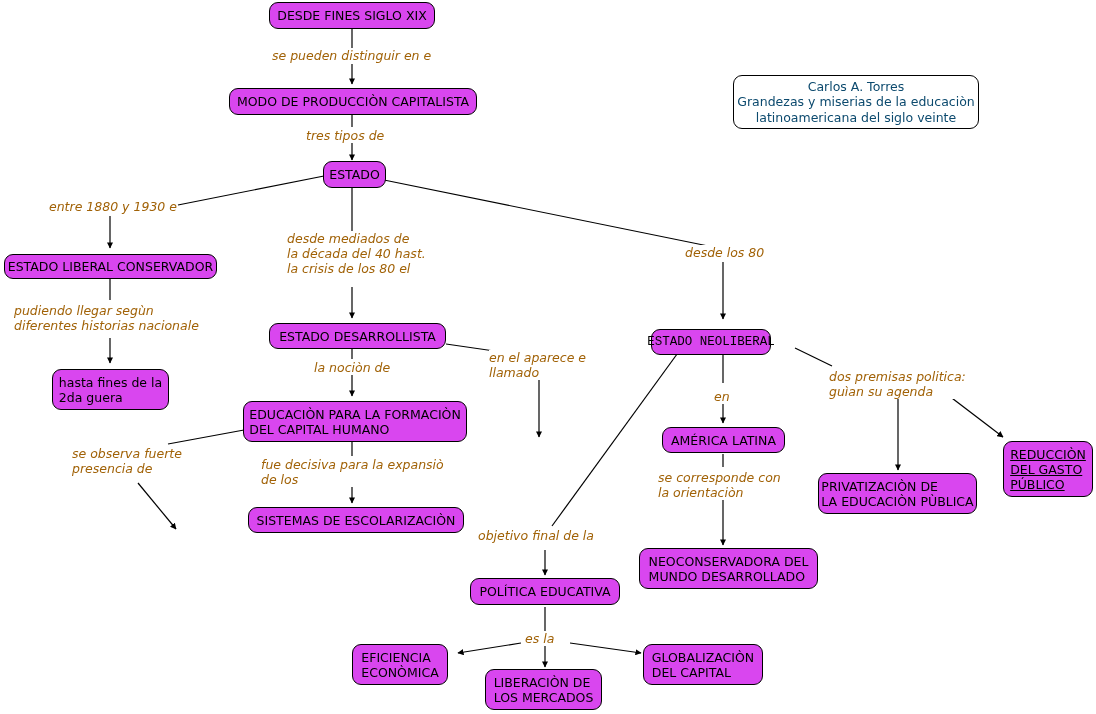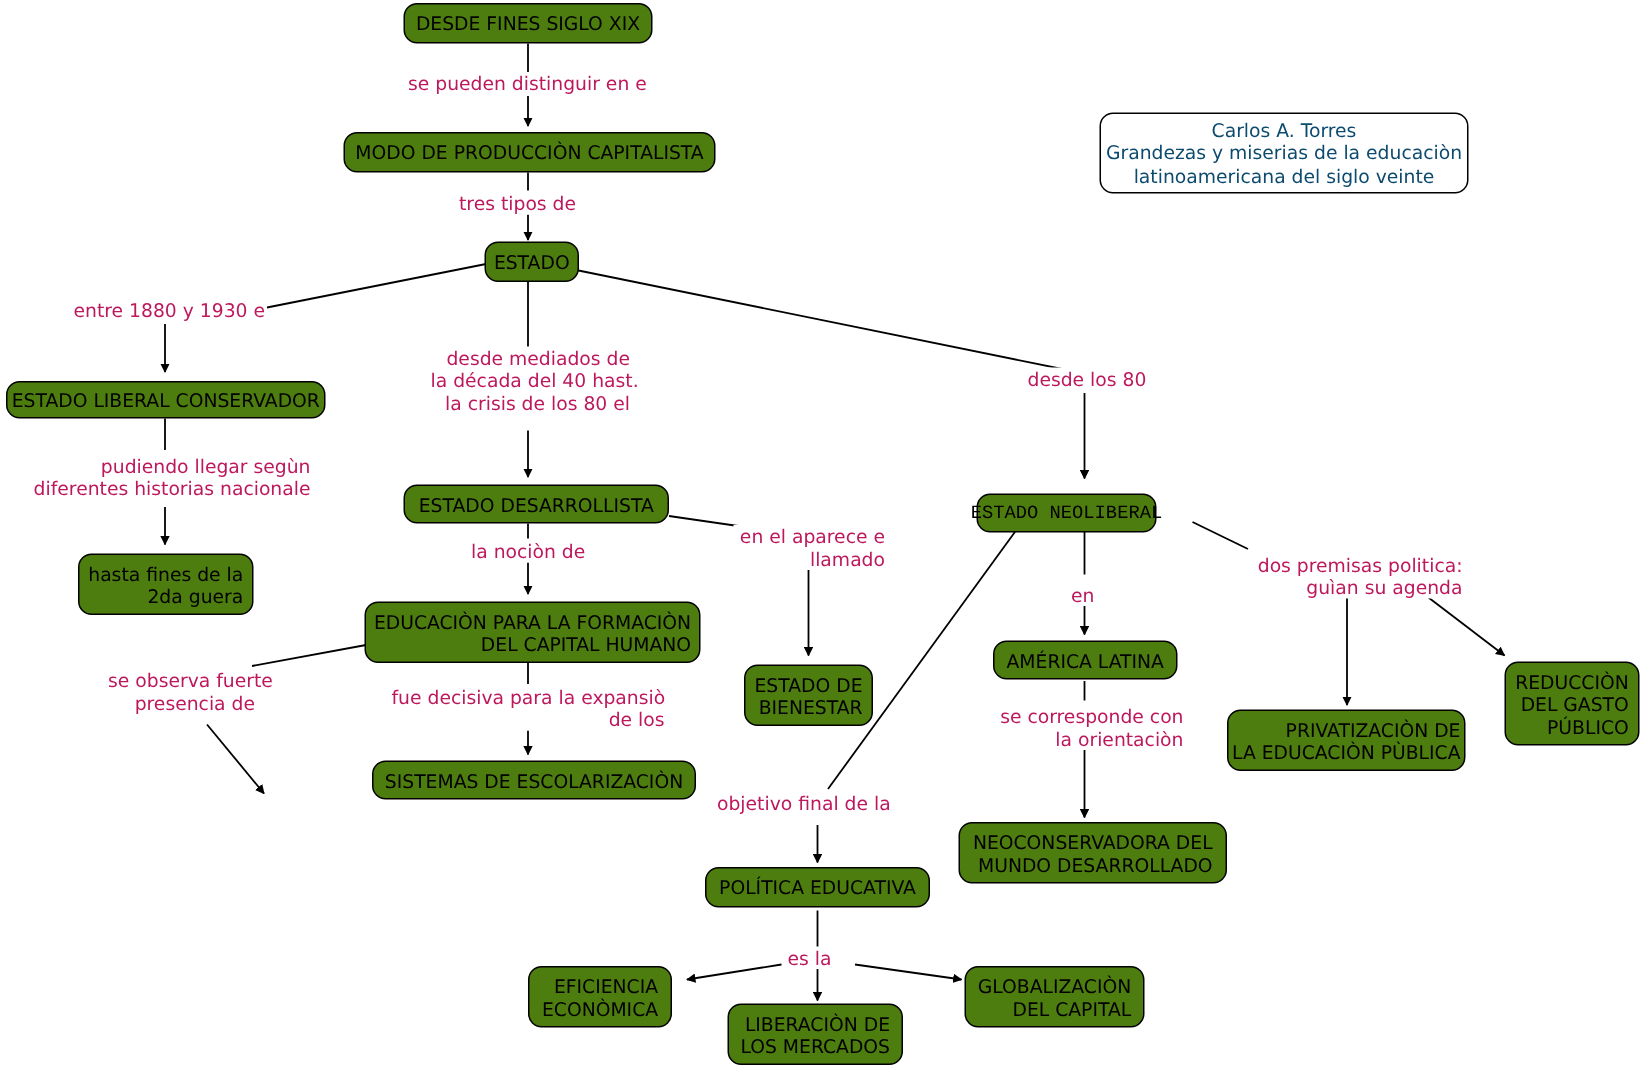--- a/index.html
+++ b/index.html
@@ -22,41 +22,42 @@
     top: 0;
     width: 1096px;
     height: 714px;
     pointer-events: none;
   }
   .node {
     position: absolute;
     box-sizing: border-box;
     border: 1px solid #000000;
     border-radius: 9px;
-    background: #4d7c0f;
+    background: #d946ef;
     color: #000000;
     font-size: 12.5px;
     line-height: 15px;
-    text-align: right;
+    text-align: left;
     display: flex;
     align-items: center;
     justify-content: center;
     white-space: pre;
     padding: 0 7px;
     z-index: 2;
   }
   .link-label {
     position: absolute;
-    color: #be185d;
+    color: #a16207;
     font-size: 12.5px;
     line-height: 15px;
-    text-align: right;
+    text-align: left;
     white-space: pre;
     background: #ffffff;
     z-index: 1;
+    font-style: italic;
   }
   .legend {
     position: absolute;
     box-sizing: border-box;
     border: 1px solid #000000;
     border-radius: 9px;
     background: #ffffff;
     color: #0c4a6e;
     font-size: 12.5px;
     line-height: 15.5px;
@@ -147,34 +148,32 @@
 2da guera</div>
 
 
   <div class="node" style="left:269px; top:323px; width:177px; height:26px;">ESTADO DESARROLLISTA</div>
 
   <div class="node" style="left:243px; top:401px; width:224px; height:41px;">EDUCACIÒN PARA LA FORMACIÒN
 DEL CAPITAL HUMANO</div>
 
   <div class="node" style="left:248px; top:507px; width:216px; height:26px;">SISTEMAS DE ESCOLARIZACIÒN</div>
 
-  <div class="node" style="left:496px; top:443px; width:86px; height:41px;">ESTADO DE
-BIENESTAR</div>
 
   <div class="node" style="left:651px; top:329px; width:120px; height:26px;font-family:Liberation Mono, monospace;">ESTADO NEOLIBERAL</div>
 
   <div class="node" style="left:639px; top:548px; width:179px; height:41px;">NEOCONSERVADORA DEL
 MUNDO DESARROLLADO</div>
 
   <div class="node" style="left:662px; top:427px; width:123px; height:26px;">AMÉRICA LATINA</div>
 
   <div class="node" style="left:818px; top:473px; width:159px; height:41px;">PRIVATIZACIÒN DE
 LA EDUCACIÒN PÙBLICA</div>
 
-  <div class="node" style="left:1003px; top:441px; width:90px; height:56px;">REDUCCIÒN
+  <div class="node" style="left:1003px; top:441px; width:90px; height:56px;text-decoration:underline;">REDUCCIÒN
 DEL GASTO
 PÚBLICO</div>
 
   <div class="node" style="left:470px; top:578px; width:150px; height:27px;">POLÍTICA EDUCATIVA</div>
 
   <div class="node" style="left:352px; top:644px; width:96px; height:41px;">EFICIENCIA
 ECONÒMICA</div>
 
   <div class="node" style="left:485px; top:669px; width:117px; height:41px;">LIBERACIÒN DE
 LOS MERCADOS</div>

